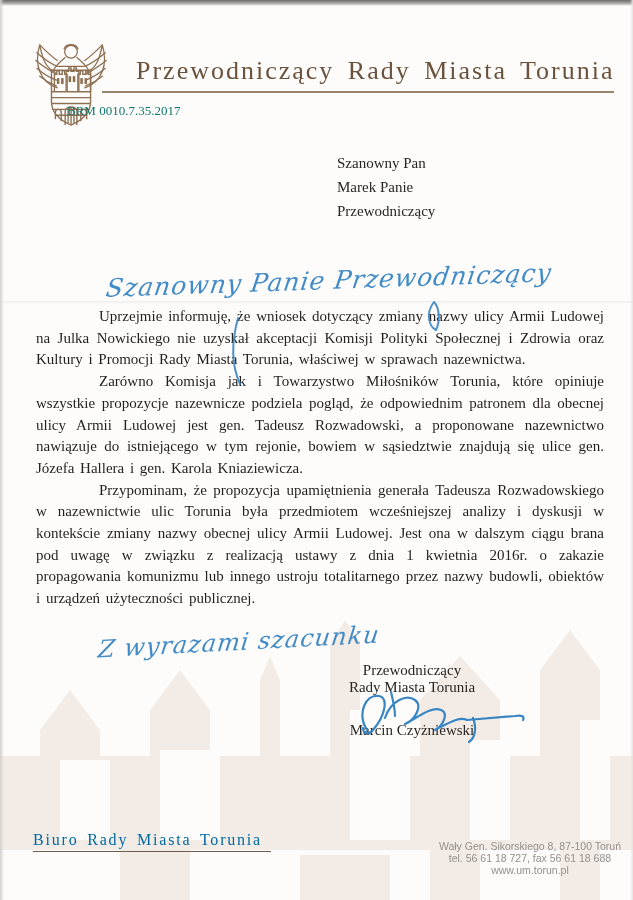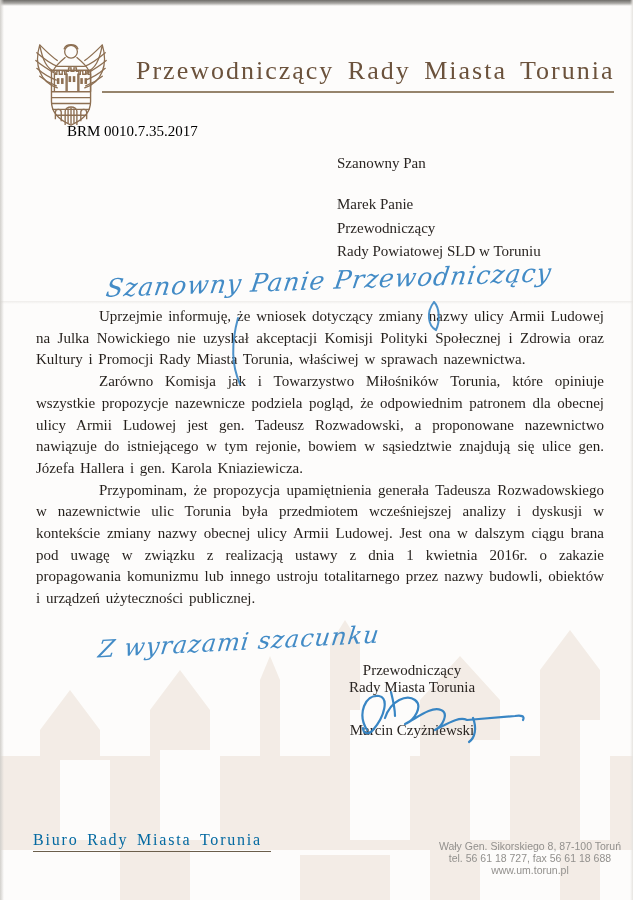--- a/index.html
+++ b/index.html
@@ -22,25 +22,25 @@
   .fold-line{position:absolute;left:0;right:0;top:301px;height:3px;
     background:linear-gradient(to bottom,rgba(110,100,90,.10),rgba(255,255,255,0));z-index:1;}
   .watermark{position:absolute;left:0;top:560px;z-index:0;}
 
   
   .crest{position:absolute;left:28px;top:36px;z-index:2;}
   .lh-title{position:absolute;left:102px;top:56px;width:515px;z-index:2;
     font-size:26px;letter-spacing:2px;word-spacing:5px;color:#6b523c;white-space:nowrap;padding-left:34px;}
   .lh-rule{position:absolute;left:102px;top:91px;width:512px;height:2px;background:#96846c;z-index:2;}
   .lh-date{position:absolute;left:338px;top:93px;font-size:15px;color:#2b2420;z-index:2;}
-  .lh-ref{position:absolute;left:67px;top:123px;font-size:15px;color:#000000;z-index:2;}
+  .lh-ref{position:absolute;left:67px;top:103px;font-size:13px;color:#0f766e;z-index:2;}
 
   
   .recipient{position:absolute;left:337px;top:155px;font-size:15px;color:#2a2522;z-index:2;}
-  .recipient .salut{margin-bottom:21px;}
+  .recipient .salut{margin-bottom:4px;}
   .recipient .line{line-height:23.5px;}
 
   
   .hand{position:absolute;font-family:"DejaVu Serif", serif;font-style:italic;
     color:#3a86c4;white-space:nowrap;opacity:.95;z-index:3;}
   .greeting{left:106px;top:266px;font-size:25px;letter-spacing:1px;
     transform:rotate(-2deg) skewX(-10deg);}
   .closing{left:98px;top:628px;font-size:24px;letter-spacing:1px;
     transform:rotate(-3deg) skewX(-10deg);}
   .pen-marks{position:absolute;left:220px;top:296px;z-index:3;pointer-events:none;}
@@ -130,21 +130,20 @@
   </svg>
 
   <div class="lh-title">Przewodniczący Rady Miasta Torunia</div>
   <div class="lh-rule"></div>
   <div class="lh-ref">BRM 0010.7.35.2017</div>
 
   <section class="recipient">
     <div class="salut">Szanowny Pan</div>
     <div class="line">Marek Panie</div>
     <div class="line">Przewodniczący</div>
-    <div class="line">Rady Powiatowej SLD w Toruniu</div>
   </section>
 
   <div class="hand greeting">Szanowny Panie Przewodniczący</div>
   <svg class="pen-marks" width="240" height="92" viewBox="0 0 240 92">
     <g stroke="#3a86c4" stroke-width="2" fill="none" stroke-linecap="round" opacity="0.9">
       <path d="M214,6 C206,16 208,30 216,34 C220,26 220,12 214,6"></path>
       <path d="M18,22 C12,44 10,66 20,88"></path>
     </g>
   </svg>
 

